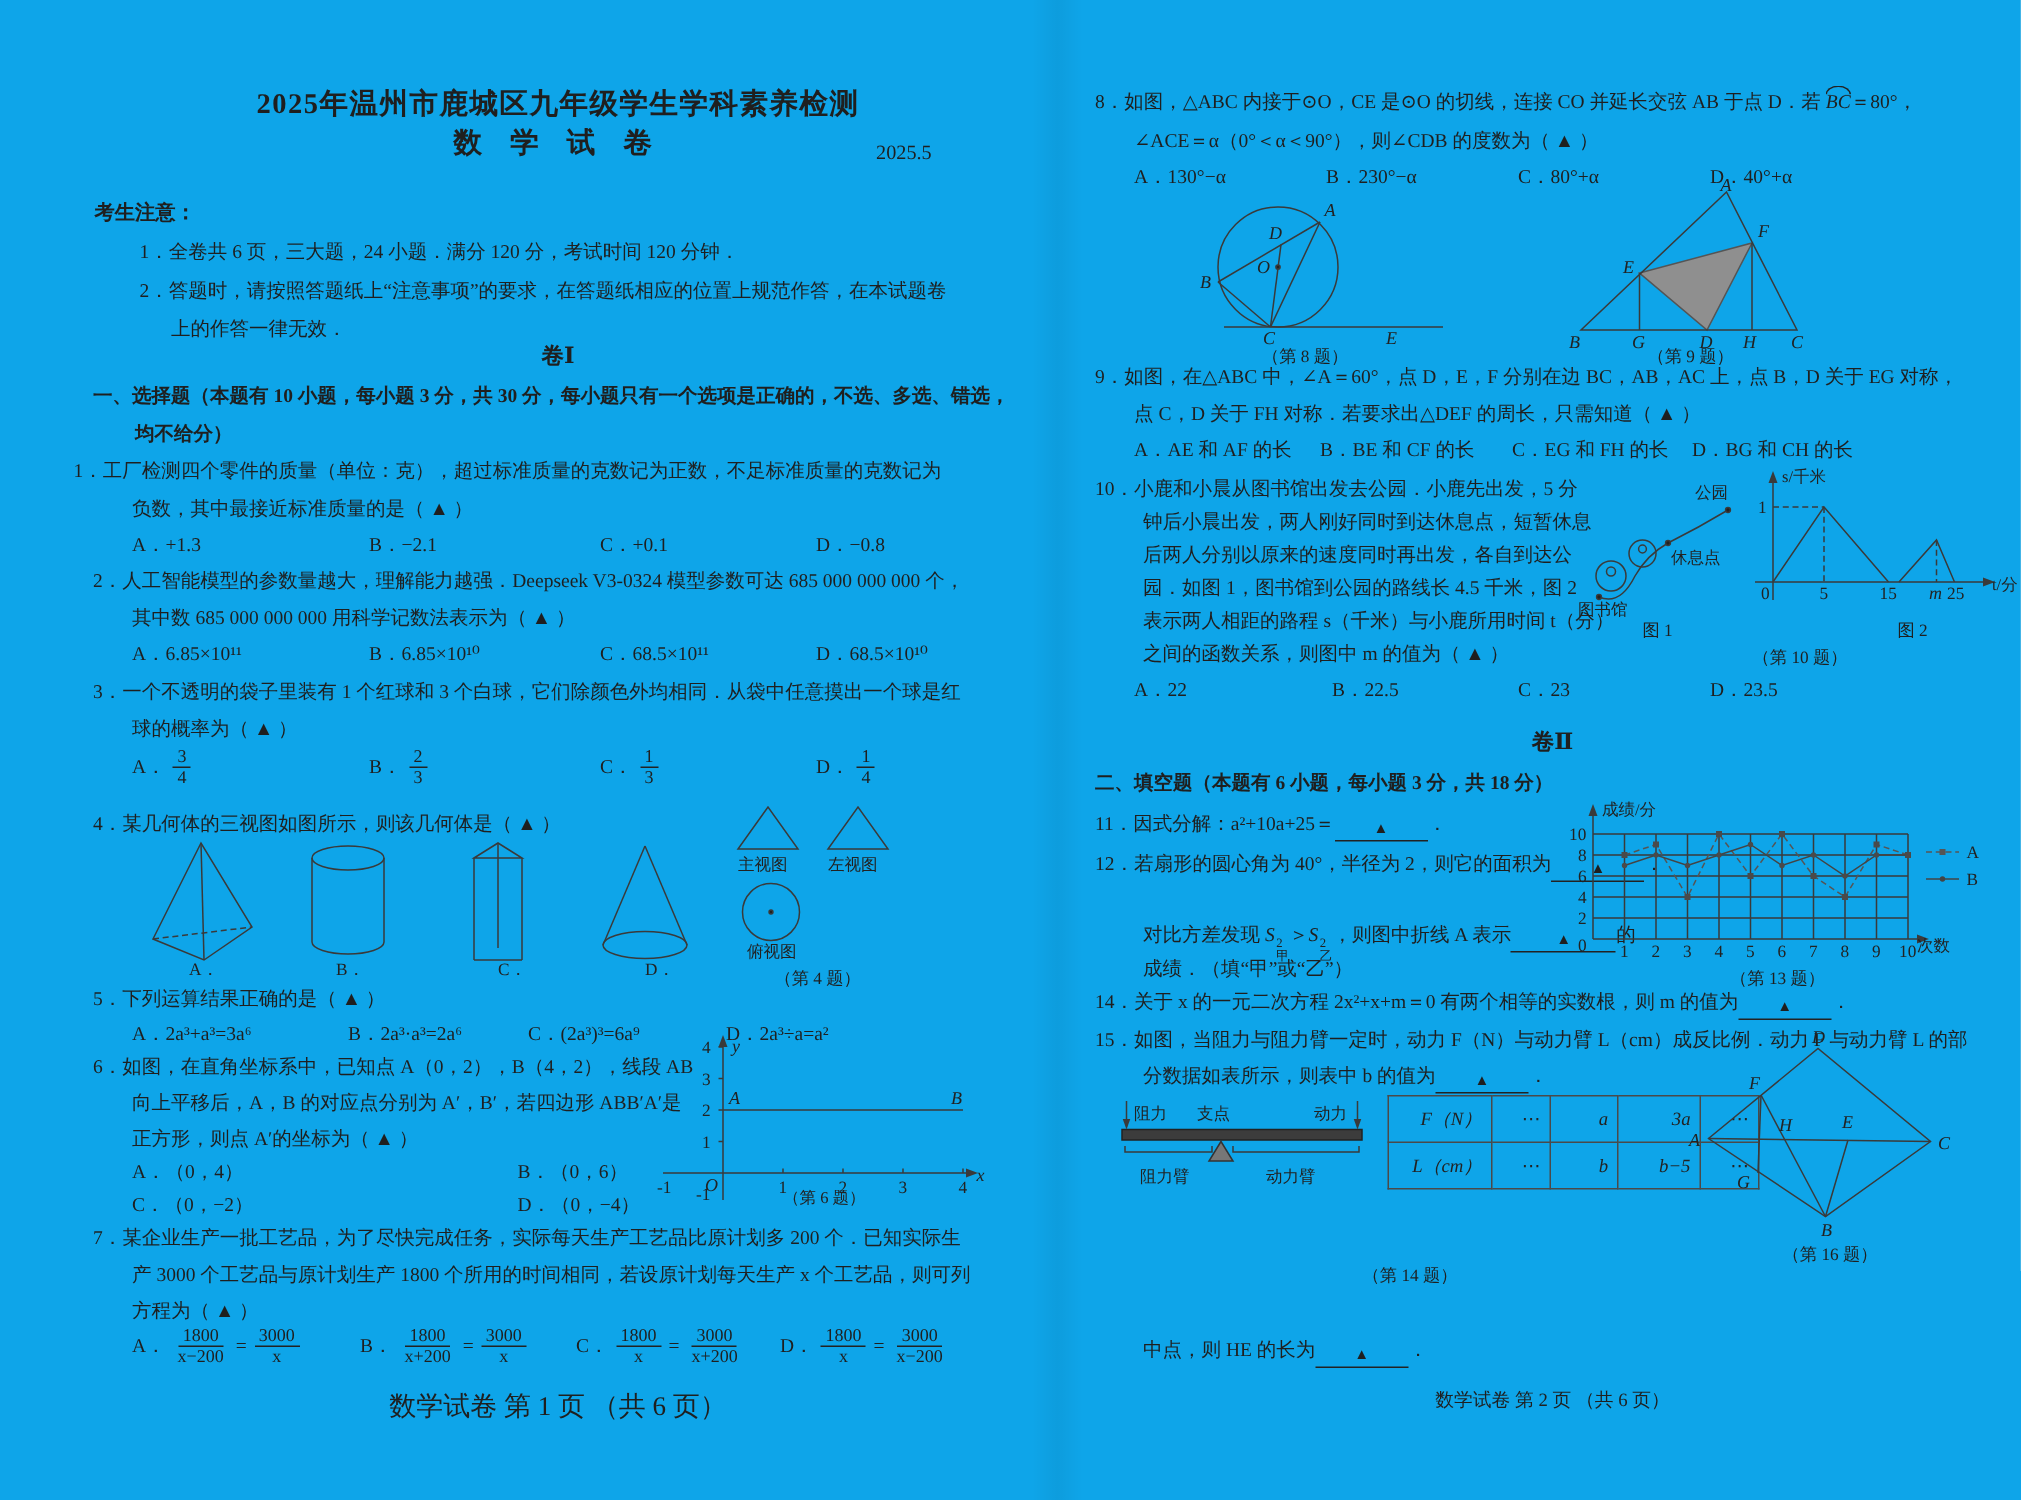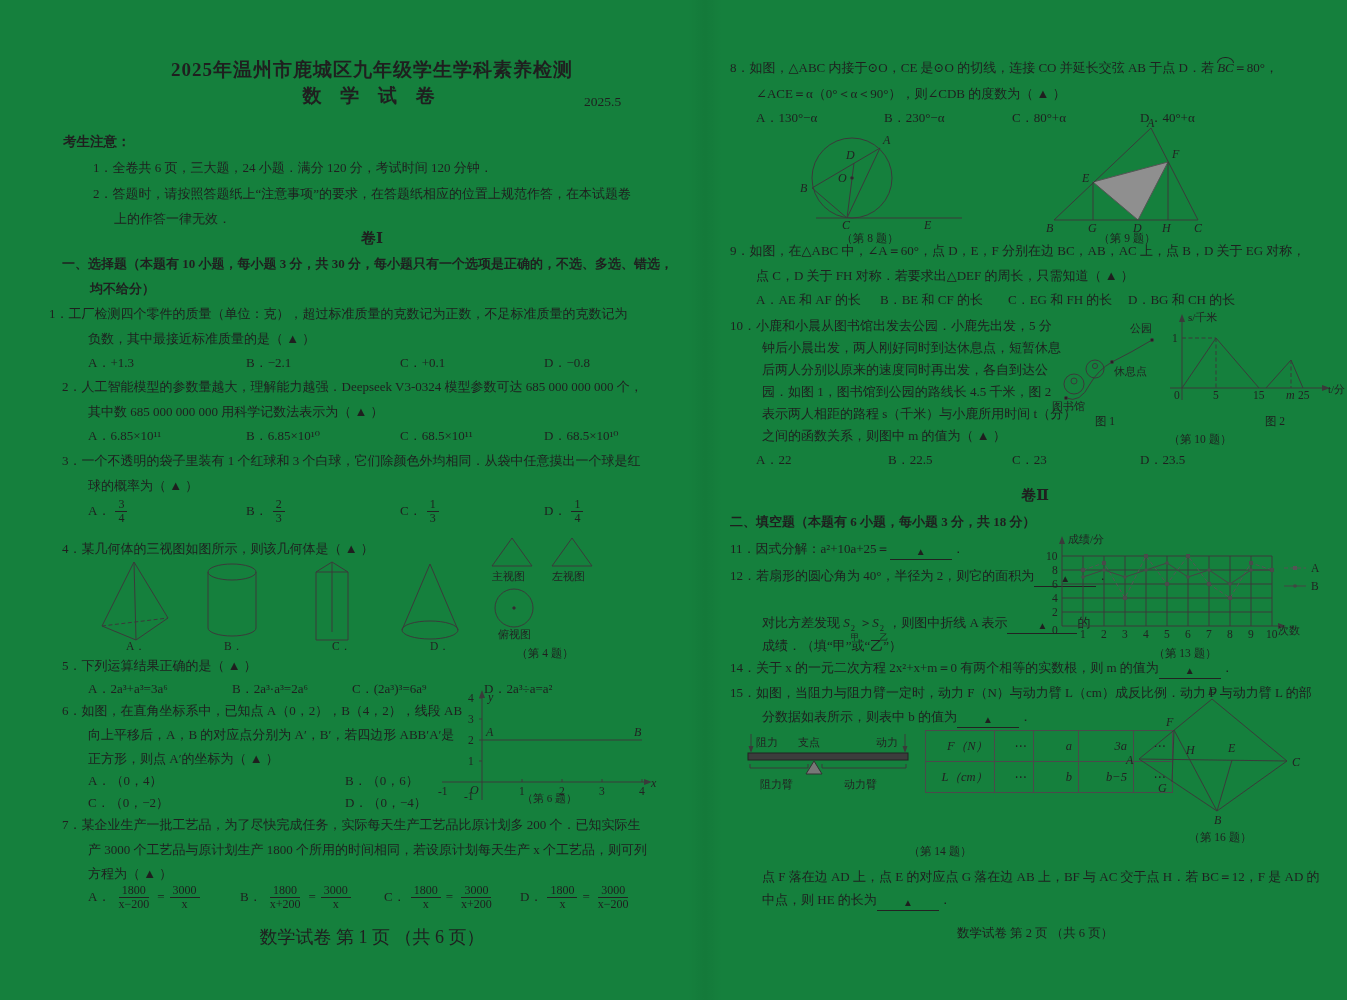--- a/index.html
+++ b/index.html
@@ -1,17 +1,17 @@
 <!DOCTYPE html>
 <html><head>
 <meta charset="utf-8">
 <style>
   html,body{margin:0;padding:0;}
   body{background:#e8e6e2;font-family:"Liberation Serif","DejaVu Serif",serif;color:#222;}
-  #canvas{position:relative;width:1347px;height:1000px;background:#15803d;overflow:hidden;}
+  #canvas{position:relative;width:1347px;height:1000px;background:#0ea5e9;overflow:hidden;}
   #gutter{position:absolute;left:688px;top:0;width:34px;height:1000px;
     background:linear-gradient(to right,rgba(0,0,0,0),rgba(0,0,0,0.05),rgba(0,0,0,0));}
   .ln{position:absolute;white-space:nowrap;font-size:13px;line-height:1.25;color:#1f1f1f;}
   .b{font-weight:700;}
   .ctr1{left:62px;width:620px;text-align:center;}
   .ctr2{left:728px;width:614px;text-align:center;}
   .title{font-size:19px;font-weight:700;letter-spacing:1px;}
   .title2{font-size:19px;font-weight:700;letter-spacing:7px;}
   .vol{font-size:15px;font-weight:700;}
   .cap{font-size:11.5px;text-align:center;}
@@ -475,17 +475,16 @@
     <text x="84" y="9" class="flb">D</text>
     <text x="168" y="80" class="flb">C</text>
     <text x="90" y="138" class="flb">B</text>
     <text x="42" y="40" class="flb">F</text>
     <text x="34" y="106" class="flb">G</text>
     <text x="62" y="68" class="flb">H</text>
     <text x="104" y="66" class="flb">E</text>
   </svg>
   <div class="ln cap" style="left:1140px;top:830px;width:160px">（第 16 题）</div>
 
-  <div class="ln" style="left:762px;top:869px">点 F 落在边 AD 上，点 E 的对应点 G 落在边 AB 上，BF 与 AC 交于点 H．若 BC＝12，F 是 AD 的</div>
   <div class="ln" style="left:762px;top:892px"><span>中点，则 HE 的长为</span><span class="blank w62">▲</span><span>．</span></div>
 
   <div class="ln ctr2" style="top:926px;font-size:12.5px">数学试卷 第 2 页 （共 6 页）</div>
 </div>
 
 </body></html>

